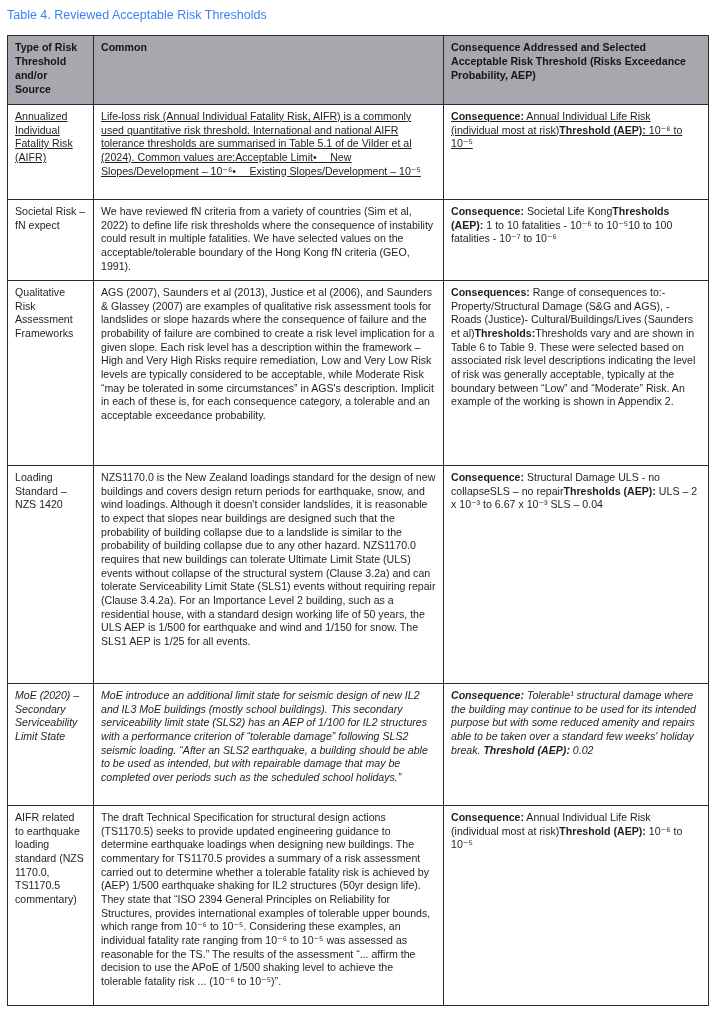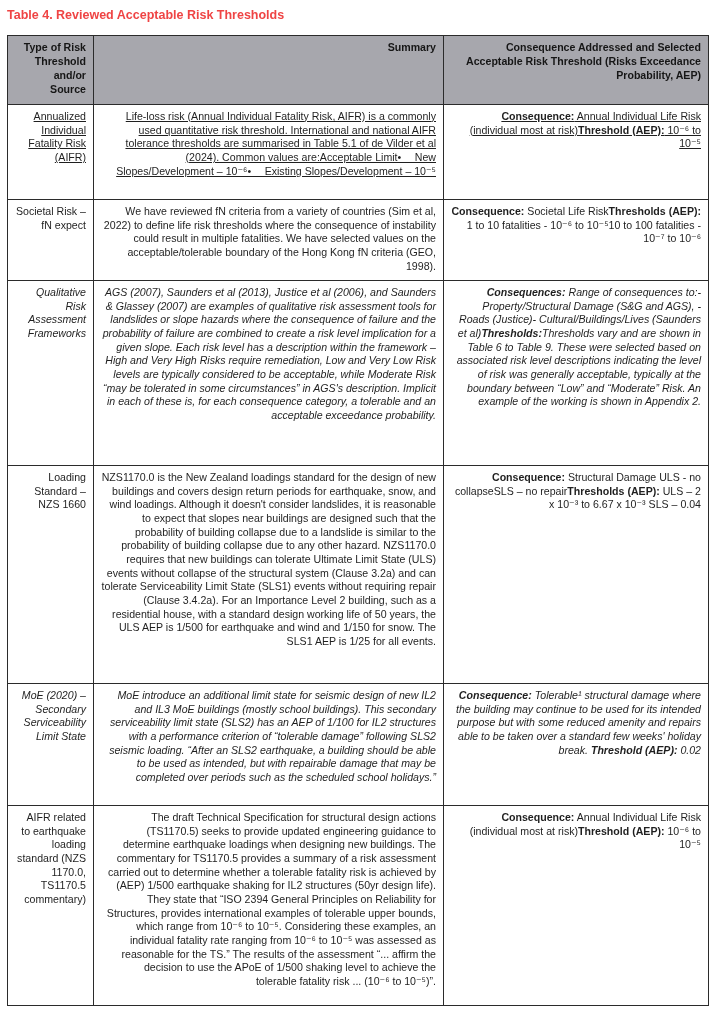--- a/index.html
+++ b/index.html
@@ -12,48 +12,48 @@
   .page {
     width: 715px;
     height: 1024px;
     box-sizing: border-box;
     padding: 8px 7px 0 7px;
     background: #ffffff;
     overflow: hidden;
   }
   .title {
     font-size: 12.5px;
-    font-weight: bold;
+    font-weight: normal;
     margin: 0 0 13px 0;
-    color: #ef4444;
+    color: #3b82f6;
   }
   table.risk-table {
     border-collapse: collapse;
     width: 701px;
     table-layout: fixed;
   }
   .risk-table th, .risk-table td {
     border: 1.5px solid #2b2b2b;
     vertical-align: top;
-    text-align: right;
+    text-align: left;
     padding: 5px 7px 7px 7px;
     font-size: 10.6px;
     line-height: 1.29;
     word-wrap: break-word;
   }
   .risk-table th {
     background: #a7a7ad;
     font-weight: bold;
     color: #161616;
     line-height: 1.32;
   }
   .risk-table thead tr { height: 52px; }
   .risk-table tbody tr:nth-child(1) { height: 95px; text-decoration: underline; }
   .risk-table tbody tr:nth-child(2) { height: 68px; }
-  .risk-table tbody tr:nth-child(3) { height: 185px; font-style: italic; }
+  .risk-table tbody tr:nth-child(3) { height: 185px; }
   .risk-table tbody tr:nth-child(4) { height: 218px; }
   .risk-table tbody tr:nth-child(5) { height: 122px; font-style: italic; }
   .risk-table tbody tr:nth-child(6) { height: 200px; margin-left: 16px; }
   .col-source { width: 86px; }
   .col-summary { width: 350px; }
   .col-consequence { width: 265px; }
   .b { font-weight: bold; }
 </style>
 </head>
 <body>
@@ -64,42 +64,42 @@
 
   <table class="risk-table">
     <colgroup>
       <col class="col-source">
       <col class="col-summary">
       <col class="col-consequence">
     </colgroup>
     <thead>
       <tr>
         <th>Type of Risk Threshold and/or Source</th>
-        <th>Summary</th>
+        <th>Common</th>
         <th>Consequence Addressed and Selected Acceptable Risk Threshold (Risks Exceedance Probability, AEP)</th>
       </tr>
     </thead>
     <tbody id="table-body">
         <tr>
           <td>Annualized Individual Fatality Risk (AIFR)</td>
           <td>Life-loss risk (Annual Individual Fatality Risk, AIFR) is a commonly used quantitative risk threshold. International and national AIFR tolerance thresholds are summarised in Table 5.1 of de Vilder et al (2024). Common values are:Acceptable Limit•  New Slopes/Development – 10⁻⁶•  Existing Slopes/Development – 10⁻⁵</td>
           <td><span class="b">Consequence:</span><span> Annual Individual Life Risk (individual most at risk)</span><span class="b">Threshold (AEP):</span><span> 10⁻⁶ to 10⁻⁵</span></td>
         </tr>
         <tr>
           <td>Societal Risk – fN expect</td>
-          <td>We have reviewed fN criteria from a variety of countries (Sim et al, 2022) to define life risk thresholds where the consequence of instability could result in multiple fatalities. We have selected values on the acceptable/tolerable boundary of the Hong Kong fN criteria (GEO, 1998).</td>
-          <td><span class="b">Consequence:</span><span> Societal Life Risk</span><span class="b">Thresholds (AEP):</span><span> 1 to 10 fatalities - 10⁻⁶ to 10⁻⁵10 to 100 fatalities - 10⁻⁷ to 10⁻⁶</span></td>
+          <td>We have reviewed fN criteria from a variety of countries (Sim et al, 2022) to define life risk thresholds where the consequence of instability could result in multiple fatalities. We have selected values on the acceptable/tolerable boundary of the Hong Kong fN criteria (GEO, 1991).</td>
+          <td><span class="b">Consequence:</span><span> Societal Life Kong</span><span class="b">Thresholds (AEP):</span><span> 1 to 10 fatalities - 10⁻⁶ to 10⁻⁵10 to 100 fatalities - 10⁻⁷ to 10⁻⁶</span></td>
         </tr>
         <tr>
           <td>Qualitative Risk Assessment Frameworks</td>
           <td>AGS (2007), Saunders et al (2013), Justice et al (2006), and Saunders &amp; Glassey (2007) are examples of qualitative risk assessment tools for landslides or slope hazards where the consequence of failure and the probability of failure are combined to create a risk level implication for a given slope. Each risk level has a description within the framework – High and Very High Risks require remediation, Low and Very Low Risk levels are typically considered to be acceptable, while Moderate Risk “may be tolerated in some circumstances” in AGS's description. Implicit in each of these is, for each consequence category, a tolerable and an acceptable exceedance probability.</td>
           <td><span class="b">Consequences:</span><span> Range of consequences to:- Property/Structural Damage (S&amp;G and AGS), - Roads (Justice)- Cultural/Buildings/Lives (Saunders et al)</span><span class="b">Thresholds:</span><span>Thresholds vary and are shown in Table 6 to Table 9. These were selected based on associated risk level descriptions indicating the level of risk was generally acceptable, typically at the boundary between “Low” and “Moderate” Risk. An example of the working is shown in Appendix 2.</span></td>
         </tr>
         <tr>
-          <td>Loading Standard – NZS 1660</td>
+          <td>Loading Standard – NZS 1420</td>
           <td>NZS1170.0 is the New Zealand loadings standard for the design of new buildings and covers design return periods for earthquake, snow, and wind loadings. Although it doesn't consider landslides, it is reasonable to expect that slopes near buildings are designed such that the probability of building collapse due to a landslide is similar to the probability of building collapse due to any other hazard. NZS1170.0 requires that new buildings can tolerate Ultimate Limit State (ULS) events without collapse of the structural system (Clause 3.2a) and can tolerate Serviceability Limit State (SLS1) events without requiring repair (Clause 3.4.2a). For an Importance Level 2 building, such as a residential house, with a standard design working life of 50 years, the ULS AEP is 1/500 for earthquake and wind and 1/150 for snow. The SLS1 AEP is 1/25 for all events.</td>
           <td><span class="b">Consequence:</span><span> Structural Damage ULS - no collapseSLS – no repair</span><span class="b">Thresholds (AEP):</span><span> ULS – 2 x 10⁻³ to 6.67 x 10⁻³ SLS – 0.04</span></td>
         </tr>
         <tr>
           <td>MoE (2020) – Secondary Serviceability Limit State</td>
           <td>MoE introduce an additional limit state for seismic design of new IL2 and IL3 MoE buildings (mostly school buildings). This secondary serviceability limit state (SLS2) has an AEP of 1/100 for IL2 structures with a performance criterion of “tolerable damage” following SLS2 seismic loading. “After an SLS2 earthquake, a building should be able to be used as intended, but with repairable damage that may be completed over periods such as the scheduled school holidays.”</td>
           <td><span class="b">Consequence:</span><span> Tolerable¹ structural damage where the building may continue to be used for its intended purpose but with some reduced amenity and repairs able to be taken over a standard few weeks' holiday break. </span><span class="b">Threshold (AEP):</span><span> 0.02</span></td>
         </tr>
         <tr>
           <td>AIFR related to earthquake loading standard (NZS 1170.0, TS1170.5 commentary)</td>

